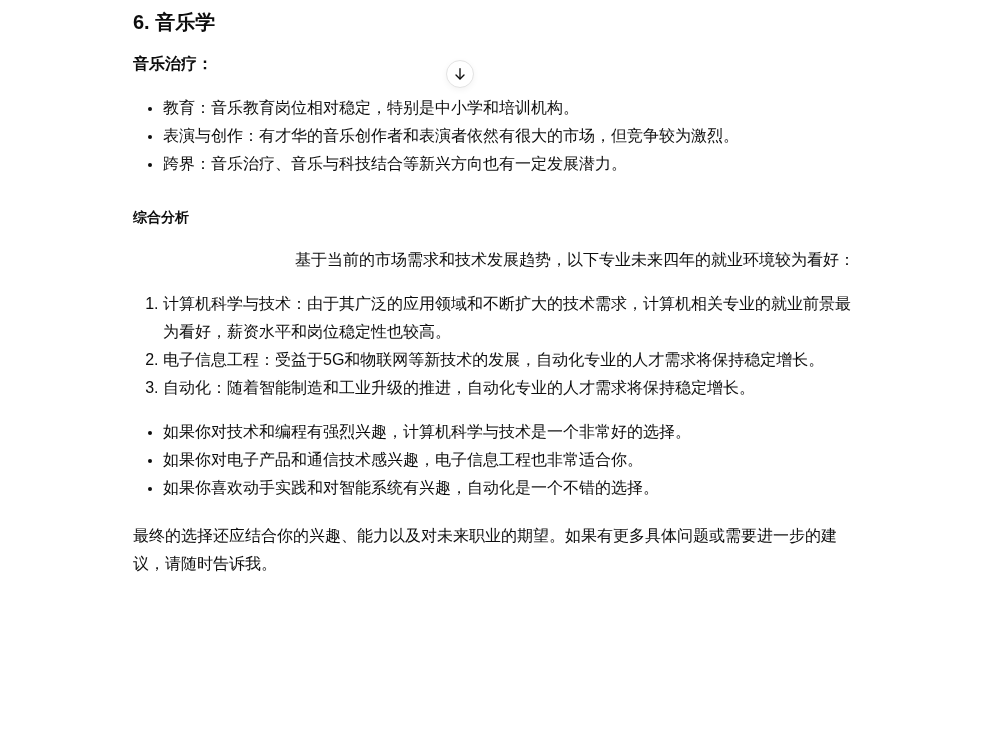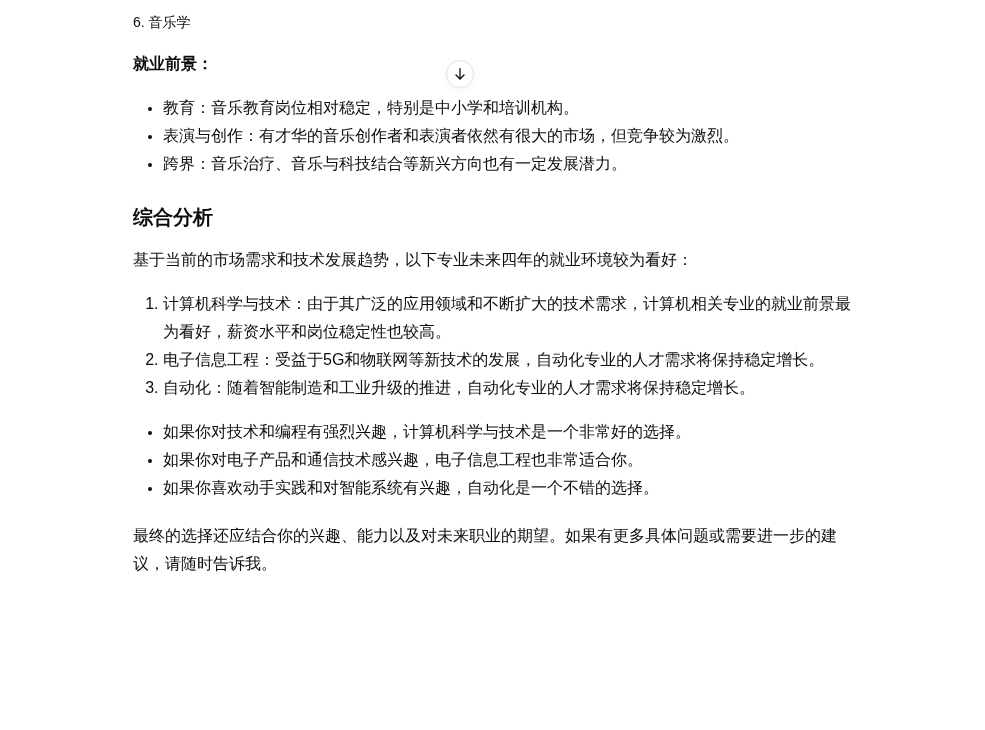--- a/index.html
+++ b/index.html
@@ -18,36 +18,36 @@
   .content {
     position: relative;
     width: 722px;
     margin-left: 133px;
     padding-top: 10px;
     font-size: 16px;
     line-height: 28px;
   }
   h3, h4, p, ul, ol { margin: 0; }
   h4.section-title {
-    font-size: 14px;
+    font-size: 20px;
     line-height: 24px;
-    font-weight: 400;
+    font-weight: 700;
     margin: 0 0 10px 0;
   }
   h3.heading {
-    font-size: 20px;
+    font-size: 14px;
     line-height: 26px;
     font-weight: 700;
     margin: 26px 0 8px 0;
   }
   p.subhead {
     font-weight: 700;
     margin: 16px 0;
   }
-  p.para { margin: 16px 0; }
+  p.para { margin: 16px 0; text-align: right; }
   p.closing { margin: 20px 0 16px 0; }
   ul.bullet-list, ol.numbered-list {
     margin: 16px 0;
     padding-left: 30px;
   }
   ul.bullet-list li::marker { font-size: 13px; }
   ol.numbered-list li::marker { font-size: 16px; }
   li + li { margin-top: 0; }
   strong, b { font-weight: 400; }
   .scroll-btn {
@@ -68,21 +68,21 @@
   }
   .scroll-btn svg { display: block; }
 </style>
 </head>
 <body>
 
 <div class="content">
 
   <h4 class="section-title">6. 音乐学</h4>
 
-  <p class="subhead">就业前景：</p>
+  <p class="subhead">音乐治疗：</p>
 
   <ul class="bullet-list">
     <li><strong>教育</strong><span>：音乐教育岗位相对稳定，特别是中小学和培训机构。</span></li>
     <li><strong>表演与创作</strong><span>：有才华的音乐创作者和表演者依然有很大的市场，但竞争较为激烈。</span></li>
     <li><strong>跨界</strong><span>：音乐治疗、音乐与科技结合等新兴方向也有一定发展潜力。</span></li>
   </ul>
 
   <h3 class="heading">综合分析</h3>
 
   <p class="para">基于当前的市场需求和技术发展趋势，以下专业未来四年的就业环境较为看好：</p>

